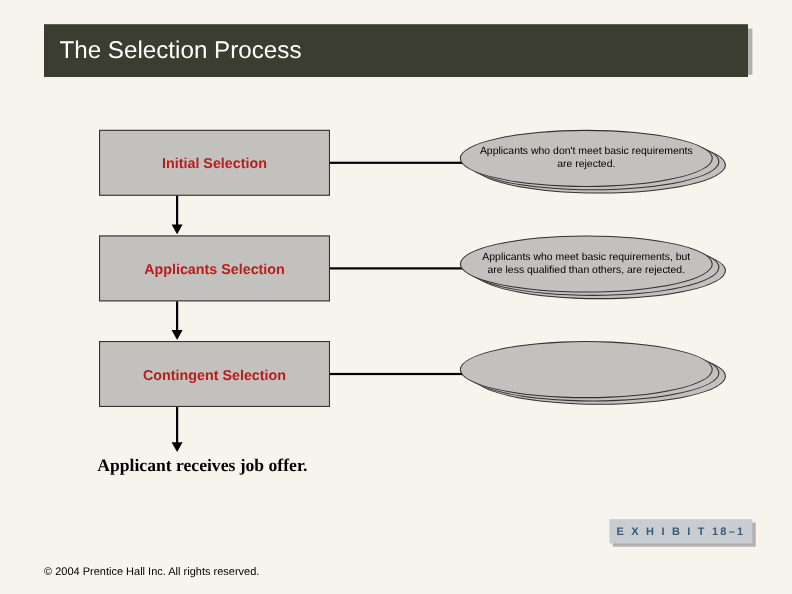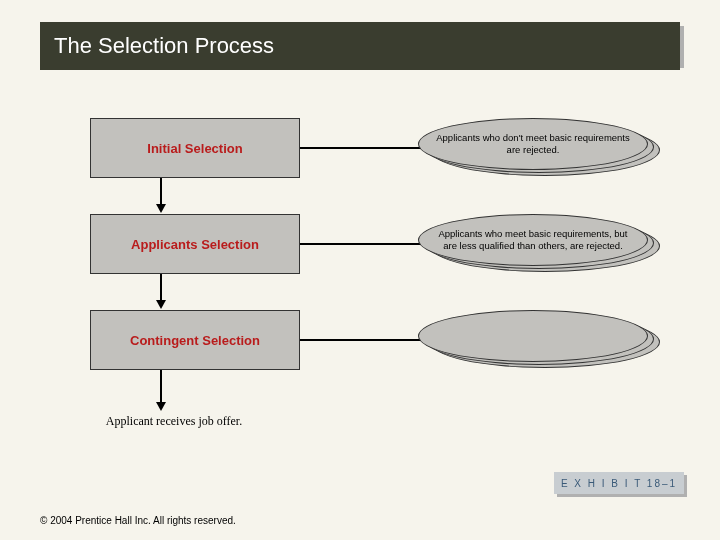--- a/index.html
+++ b/index.html
@@ -27,27 +27,27 @@
   
   .hline { position: absolute; height: 0; border-top: 2px solid #000; }
   .vline { position: absolute; width: 0; border-left: 2px solid #000; }
   .arrow-down { position: absolute; width: 0; height: 0; border-left: 5px solid transparent; border-right: 5px solid transparent; border-top: 9px solid #000; }
 
   
   .row1-top { top: 118px; }
   .row2-top { top: 214px; }
   .row3-top { top: 310px; }
 
-  .final { position: absolute; left: 54px; top: 414px; width: 240px; text-align: center; font-size: 12px; font-family: Georgia, 'Times New Roman', serif; font-weight: normal; color: #000; line-height: 1.2; }
+  .final { position: absolute; left: 64px; top: 414px; width: 240px; text-align: center; font-size: 16px; font-family: Georgia, 'Times New Roman', serif; font-weight: bold; color: #000; line-height: 1.2; }
 
   
   .exhibit { position: absolute; right: 36px; top: 472px; }
   .exhibit-shadow { position: absolute; left: 3px; top: 3px; width: 130px; height: 22px; background: #b0b0b0; }
   .exhibit-bar { position: relative; width: 130px; height: 22px; background: #c8cdd1; display: flex; align-items: center; justify-content: center; }
-  .exhibit-text { font-size: 10px; letter-spacing: 2px; color: #3a5a78; font-weight: 400; }
+  .exhibit-text { font-size: 10px; letter-spacing: 2px; color: #3a5a78; font-weight: 700; }
 
   .copyright { position: absolute; left: 40px; bottom: 14px; font-size: 10px; color: #000; }
 </style>
 </head>
 <body>
 
 <div class="title-wrap">
   <div class="title-shadow"></div>
   <div class="title-bar">
     <span class="title-text">The Selection Process</span>

